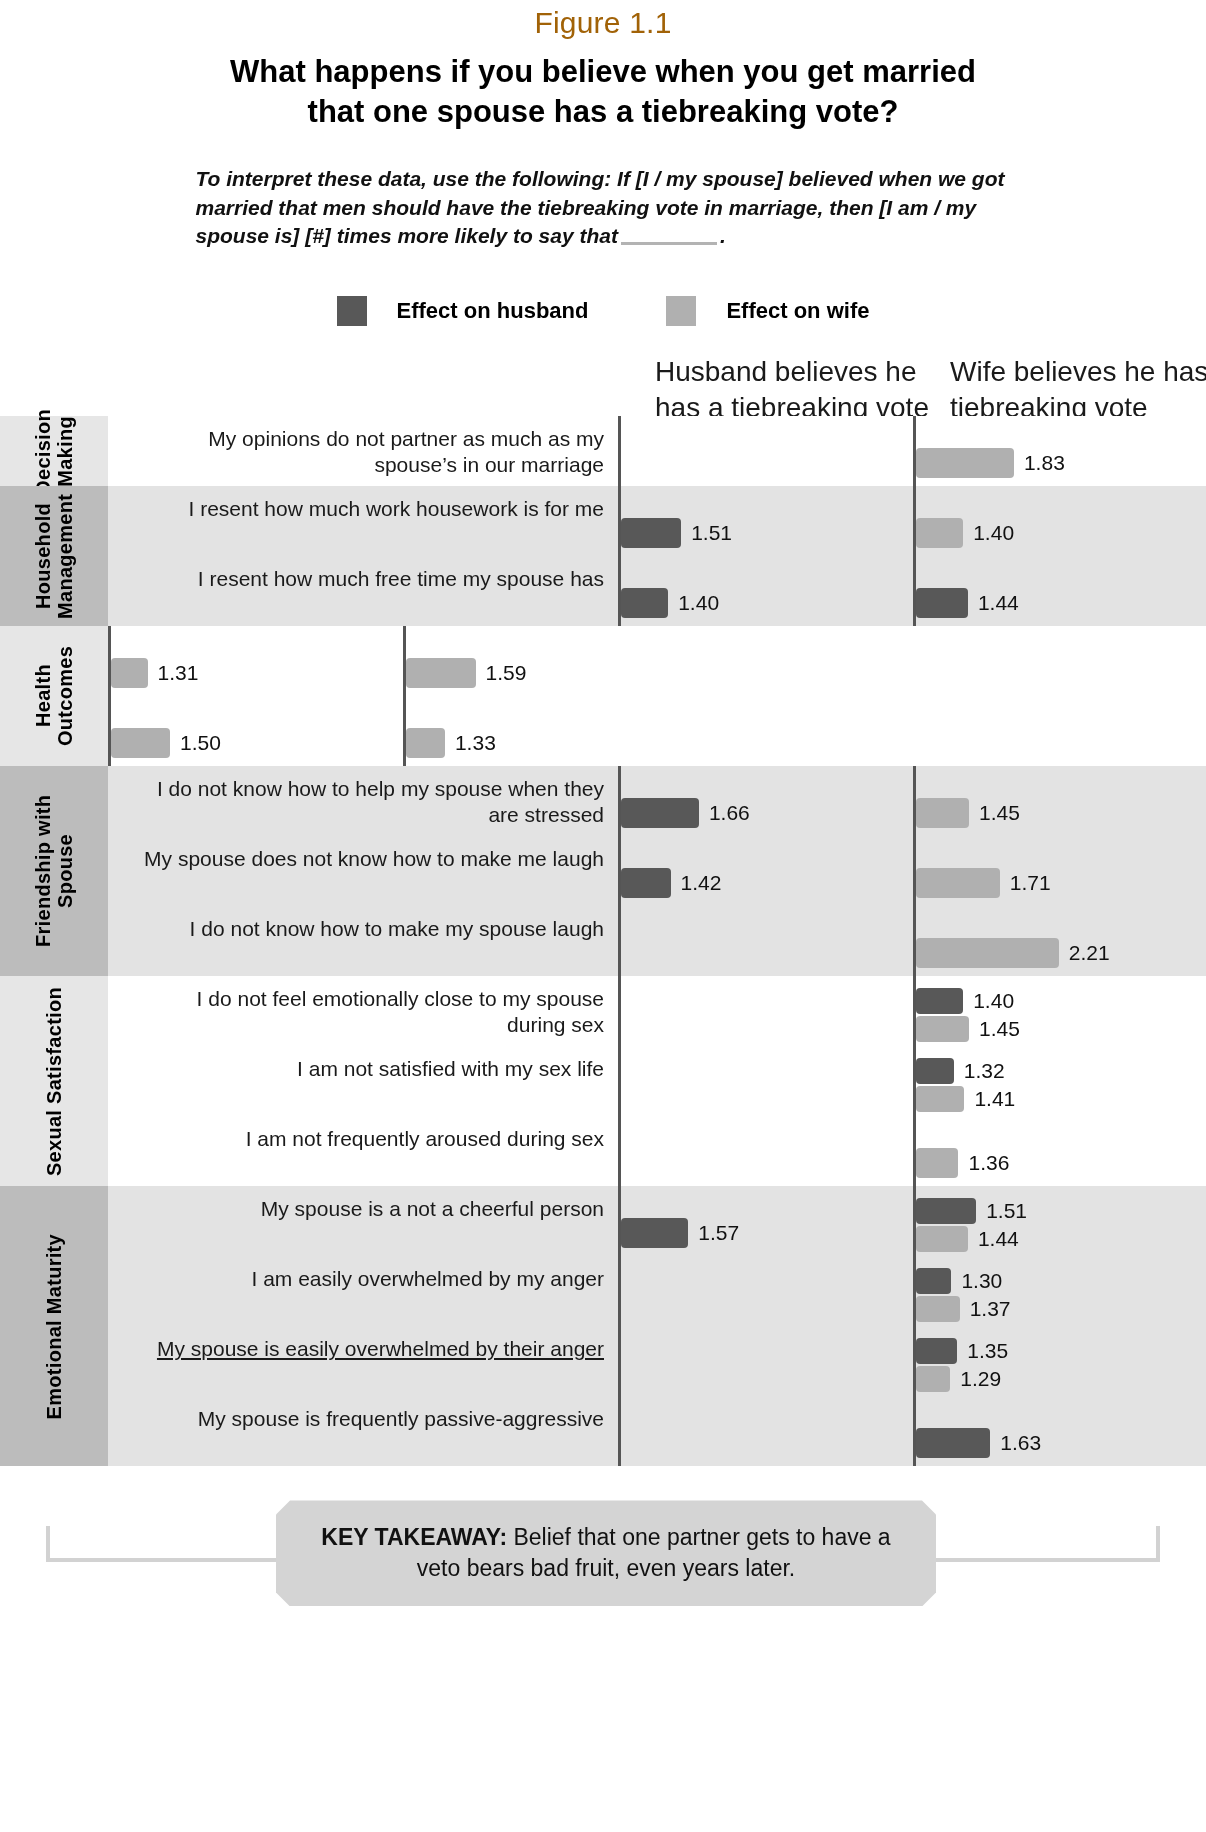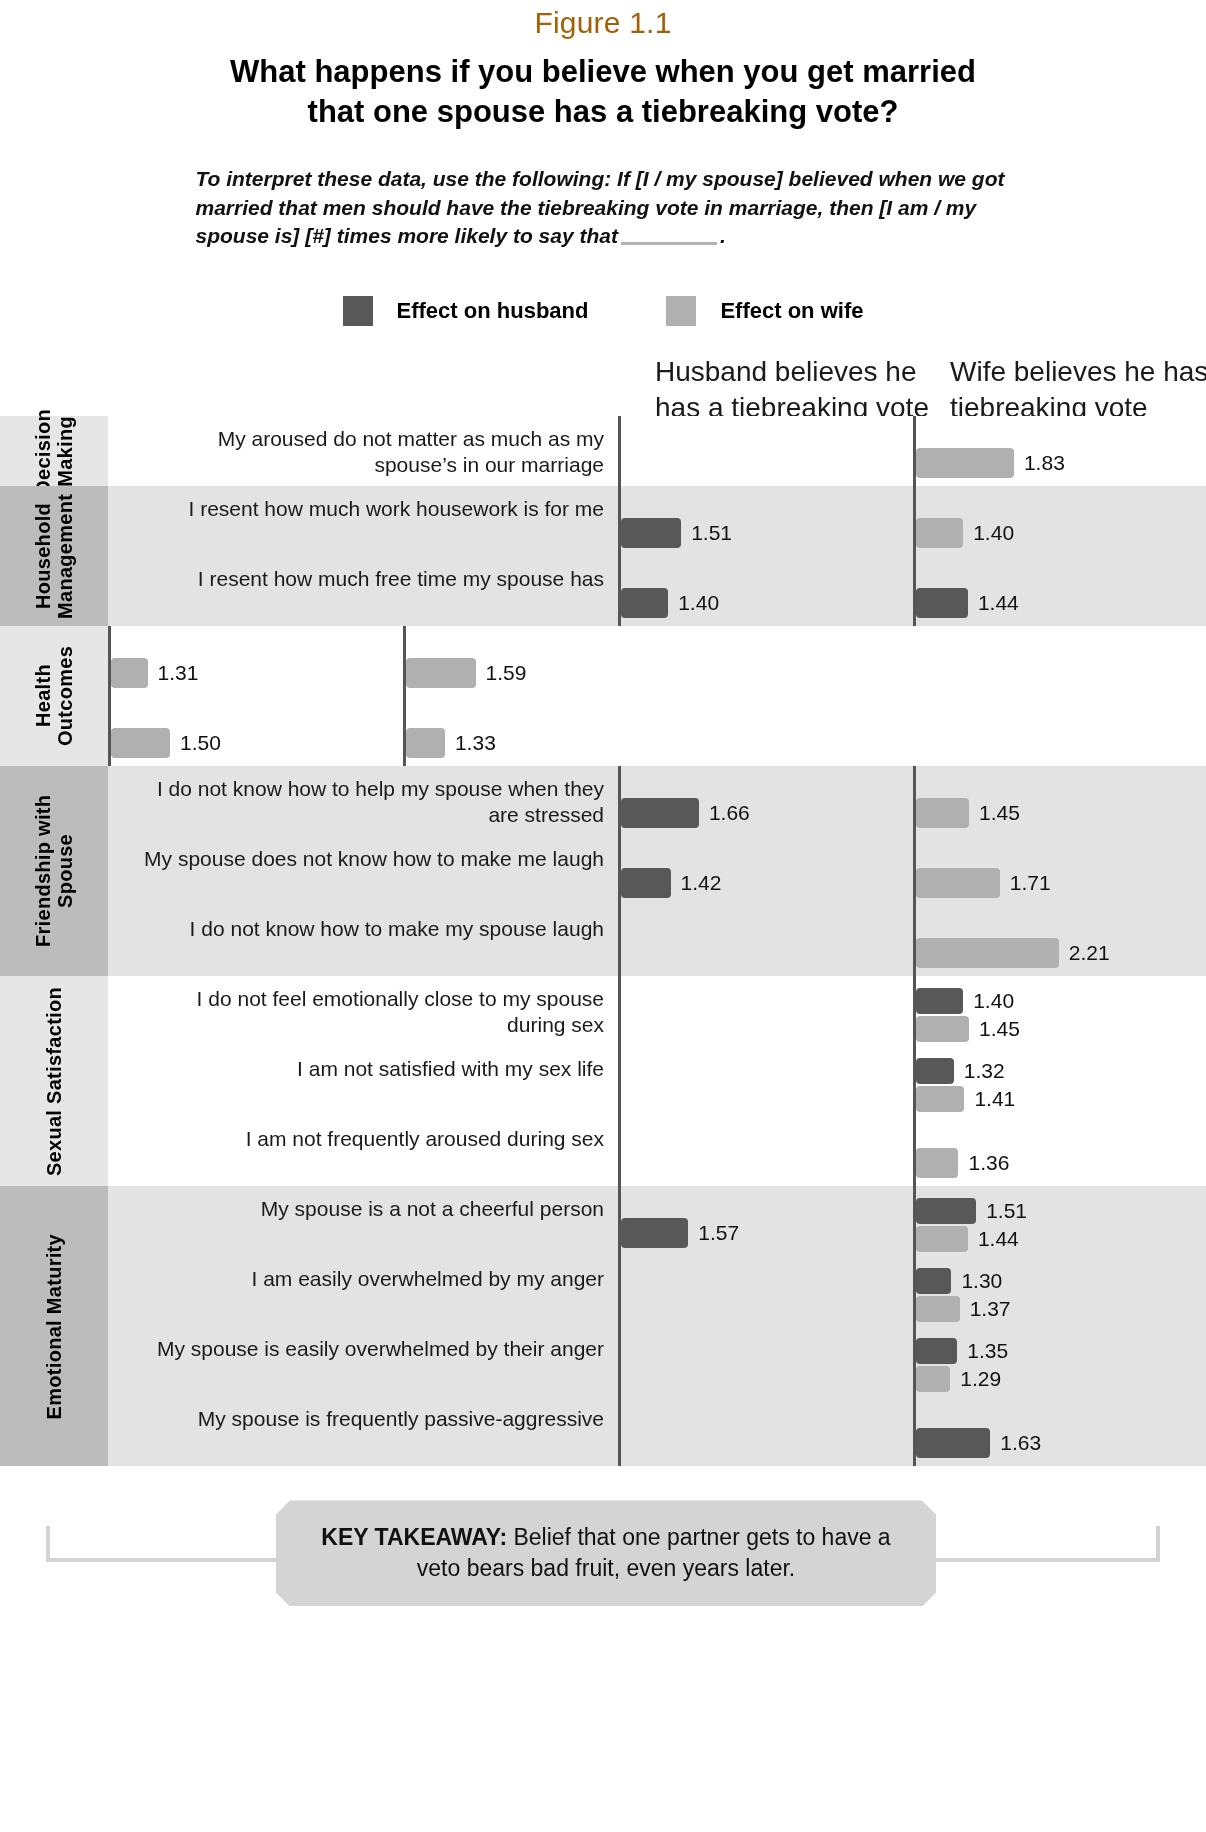--- a/index.html
+++ b/index.html
@@ -28,21 +28,21 @@
   .blank-line{
     display:inline-block;width:96px;border-bottom:3px solid #b3b3b3;
     vertical-align:-2px;margin:0 3px;
   }
 
   
   .legend{
     display:flex;justify-content:center;align-items:center;
     gap:78px;margin-top:46px;
   }
-  .legend-item{display:flex;align-items:center;gap:24px;}
+  .legend-item{display:flex;align-items:center;gap:30px;}
   .swatch{width:30px;height:30px;display:block;}
   .sw-husband{background:#585858;}
   .sw-wife{background:#b0b0b0;}
   .legend-label{font-size:22px;font-weight:bold;color:#000;}
 
   
   .chart{
     position:relative;margin:28px 0 0 0;
     width:1206px;
   }
@@ -154,21 +154,21 @@
     <div class="col-heads">
       <div class="col-head ch-h">Husband believes he has a tiebreaking vote</div>
       <div class="col-head ch-w">Wife believes he has a tiebreaking vote</div>
     </div>
     <div class="rows" id="rows">
         <div class="band plain" style="height: 70px;">
           <div class="cat lite">
             <span>Decision Making</span>
           </div>
           <div class="labels plainbg">
-            <div class="item-label" style="top: 10px;">My aroused do not matter as much as my spouse’s in our marriage</div>
+            <div class="item-label" style="top: 10px;">My opinions do not partner as much as my spouse’s in our marriage</div>
           </div>
           <div class="plotA"></div>
           <div class="plotB">
             <div class="bar w" style="left: 3px; width: 97.94px; height: 30px; top: 32px; background: rgb(176, 176, 176);"></div>
             <div class="bar-val" style="line-height: 30px; top: 32px; left: 110.94px;">1.83</div>
           </div>
         </div>
         <div class="band shaded" style="height: 140px;">
           <div class="cat dark">
             <span>Household Management</span>
@@ -254,21 +254,21 @@
             <div class="bar-val" style="line-height: 30px; top: 172px; left: 55.48px;">1.36</div>
           </div>
         </div>
         <div class="band shaded" style="height: 280px;">
           <div class="cat dark">
             <span>Emotional Maturity</span>
           </div>
           <div class="labels shadedbg">
             <div class="item-label" style="top: 10px;">My spouse is a not a cheerful person</div>
             <div class="item-label" style="top: 80px;">I am easily overwhelmed by my anger</div>
-            <div class="item-label" style="top: 150px;">My spouse is easily overwhelmed by their anger</div>
+            <div class="item-label" style="top: 150px; text-decoration: underline;">My spouse is easily overwhelmed by their anger</div>
             <div class="item-label" style="top: 220px;">My spouse is frequently passive-aggressive</div>
           </div>
           <div class="plotA">
             <div class="bar h" style="left: 3px; width: 67.26px; height: 30px; top: 32px; background: rgb(88, 88, 88);"></div>
             <div class="bar-val" style="line-height: 30px; top: 32px; left: 80.26px;">1.57</div>
           </div>
           <div class="plotB">
             <div class="bar h" style="left: 3px; width: 60.18px; height: 26px; top: 12px; background: rgb(88, 88, 88);"></div>
             <div class="bar-val" style="line-height: 26px; top: 12px; left: 73.18px;">1.51</div>
             <div class="bar w" style="left: 3px; width: 51.92px; height: 26px; top: 40px; background: rgb(176, 176, 176);"></div>

